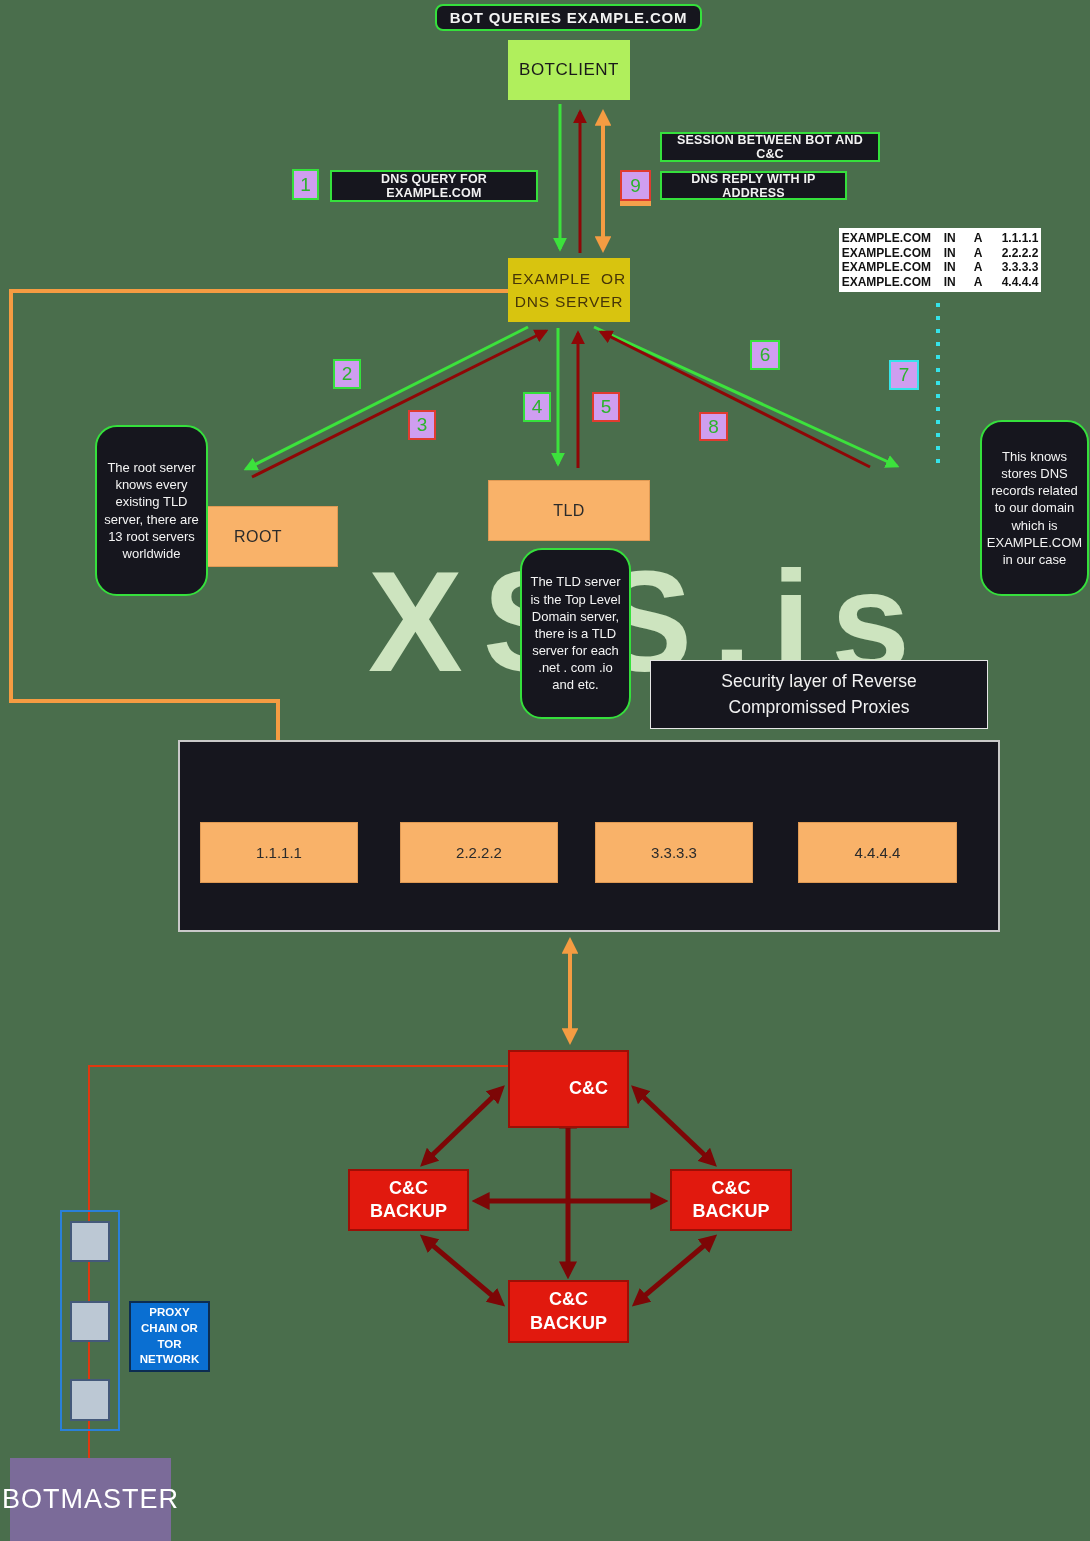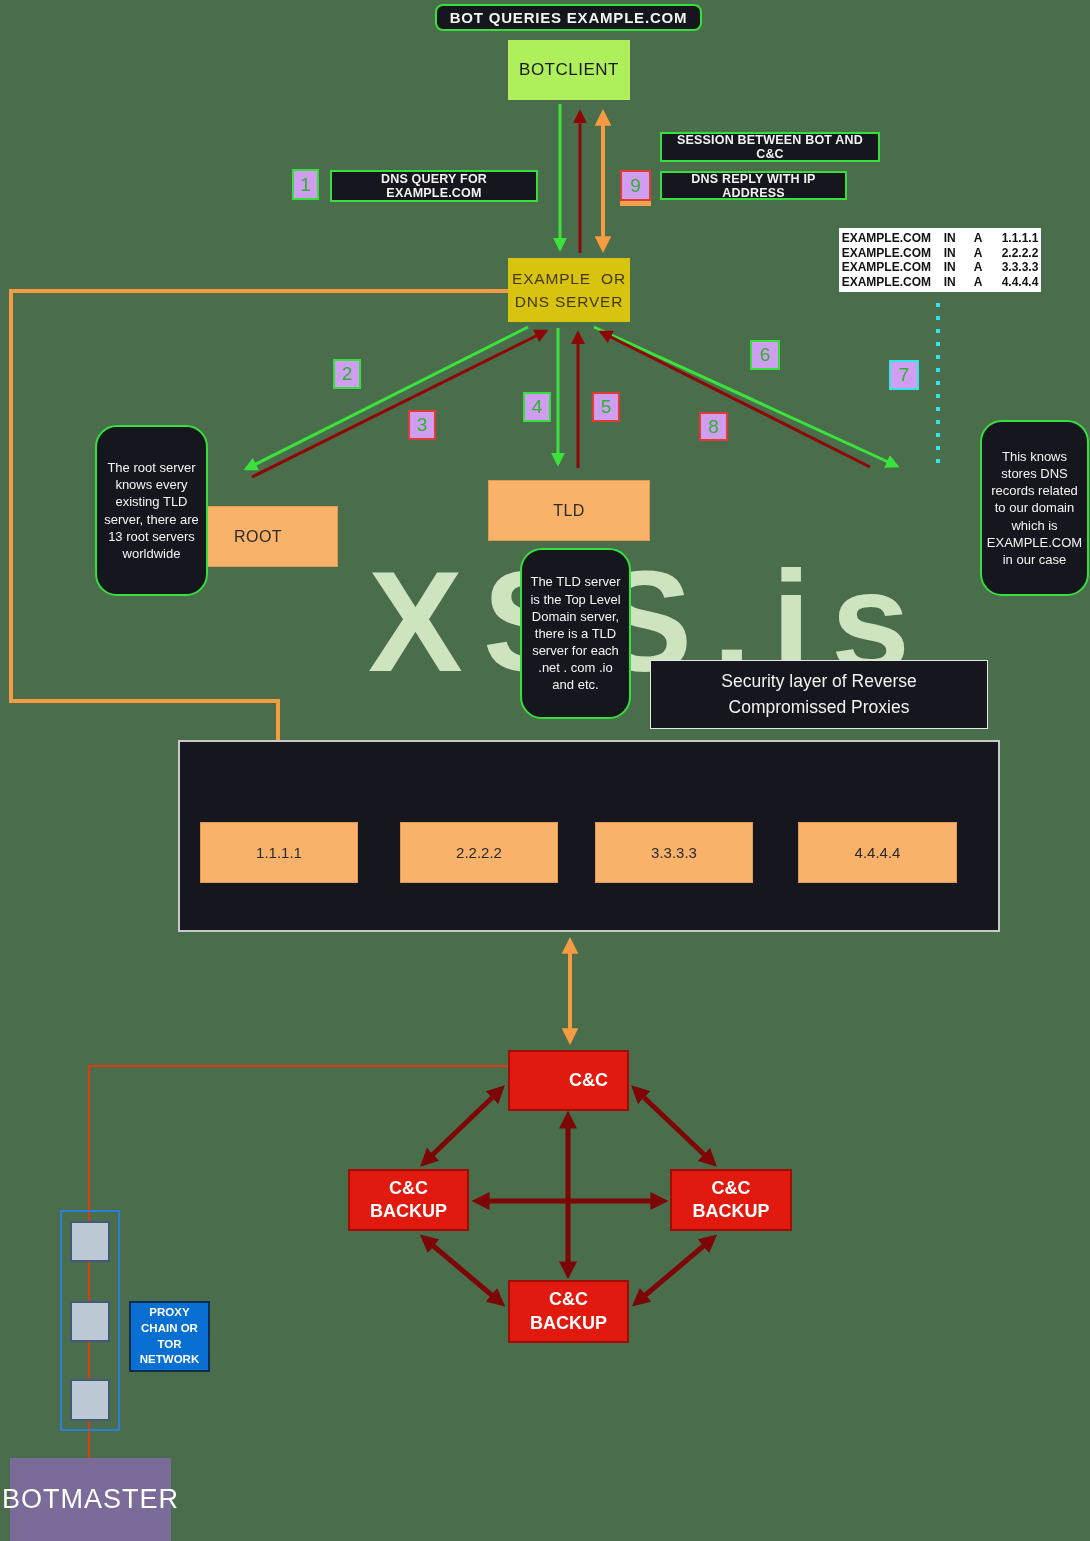--- a/index.html
+++ b/index.html
@@ -183,21 +183,21 @@
   <div class="box note" style="left:980px;top:420px;width:109px;height:176px;">This knows stores DNS records related to our domain which is EXAMPLE.COM in our case</div>
 
   <div class="box security" style="left:650px;top:660px;width:338px;height:69px;">Security layer of Reverse Compromissed Proxies</div>
 
   <div class="box proxybox" style="left:178px;top:740px;width:822px;height:192px;"></div>
   <div class="box ipbox" style="left:200px;top:822px;width:158px;height:61px;">1.1.1.1</div>
   <div class="box ipbox" style="left:400px;top:822px;width:158px;height:61px;">2.2.2.2</div>
   <div class="box ipbox" style="left:595px;top:822px;width:158px;height:61px;">3.3.3.3</div>
   <div class="box ipbox" style="left:798px;top:822px;width:159px;height:61px;">4.4.4.4</div>
 
-  <div class="box ccbox" style="left:508px;top:1050px;width:121px;height:61px;padding-left:40px;">C&amp;C</div>
+  <div class="box ccbox" style="left:508px;top:1050px;width:121px;height:78px;padding-left:40px;">C&amp;C</div>
   <div class="box ccbox" style="left:348px;top:1169px;width:121px;height:62px;">C&amp;C BACKUP</div>
   <div class="box ccbox" style="left:670px;top:1169px;width:122px;height:62px;">C&amp;C BACKUP</div>
   <div class="box ccbox" style="left:508px;top:1280px;width:121px;height:63px;">C&amp;C BACKUP</div>
 
   <div class="box chain-outline" style="left:60px;top:1210px;width:60px;height:221px;"></div>
   <div class="box chain-square" style="left:70px;top:1221px;width:40px;height:41px;"></div>
   <div class="box chain-square" style="left:70px;top:1301px;width:40px;height:41px;"></div>
   <div class="box chain-square" style="left:70px;top:1379px;width:40px;height:42px;"></div>
   <div class="box tor" style="left:129px;top:1285px;width:81px;height:71px;margin-top:16px;">PROXY CHAIN OR TOR NETWORK</div>
 

